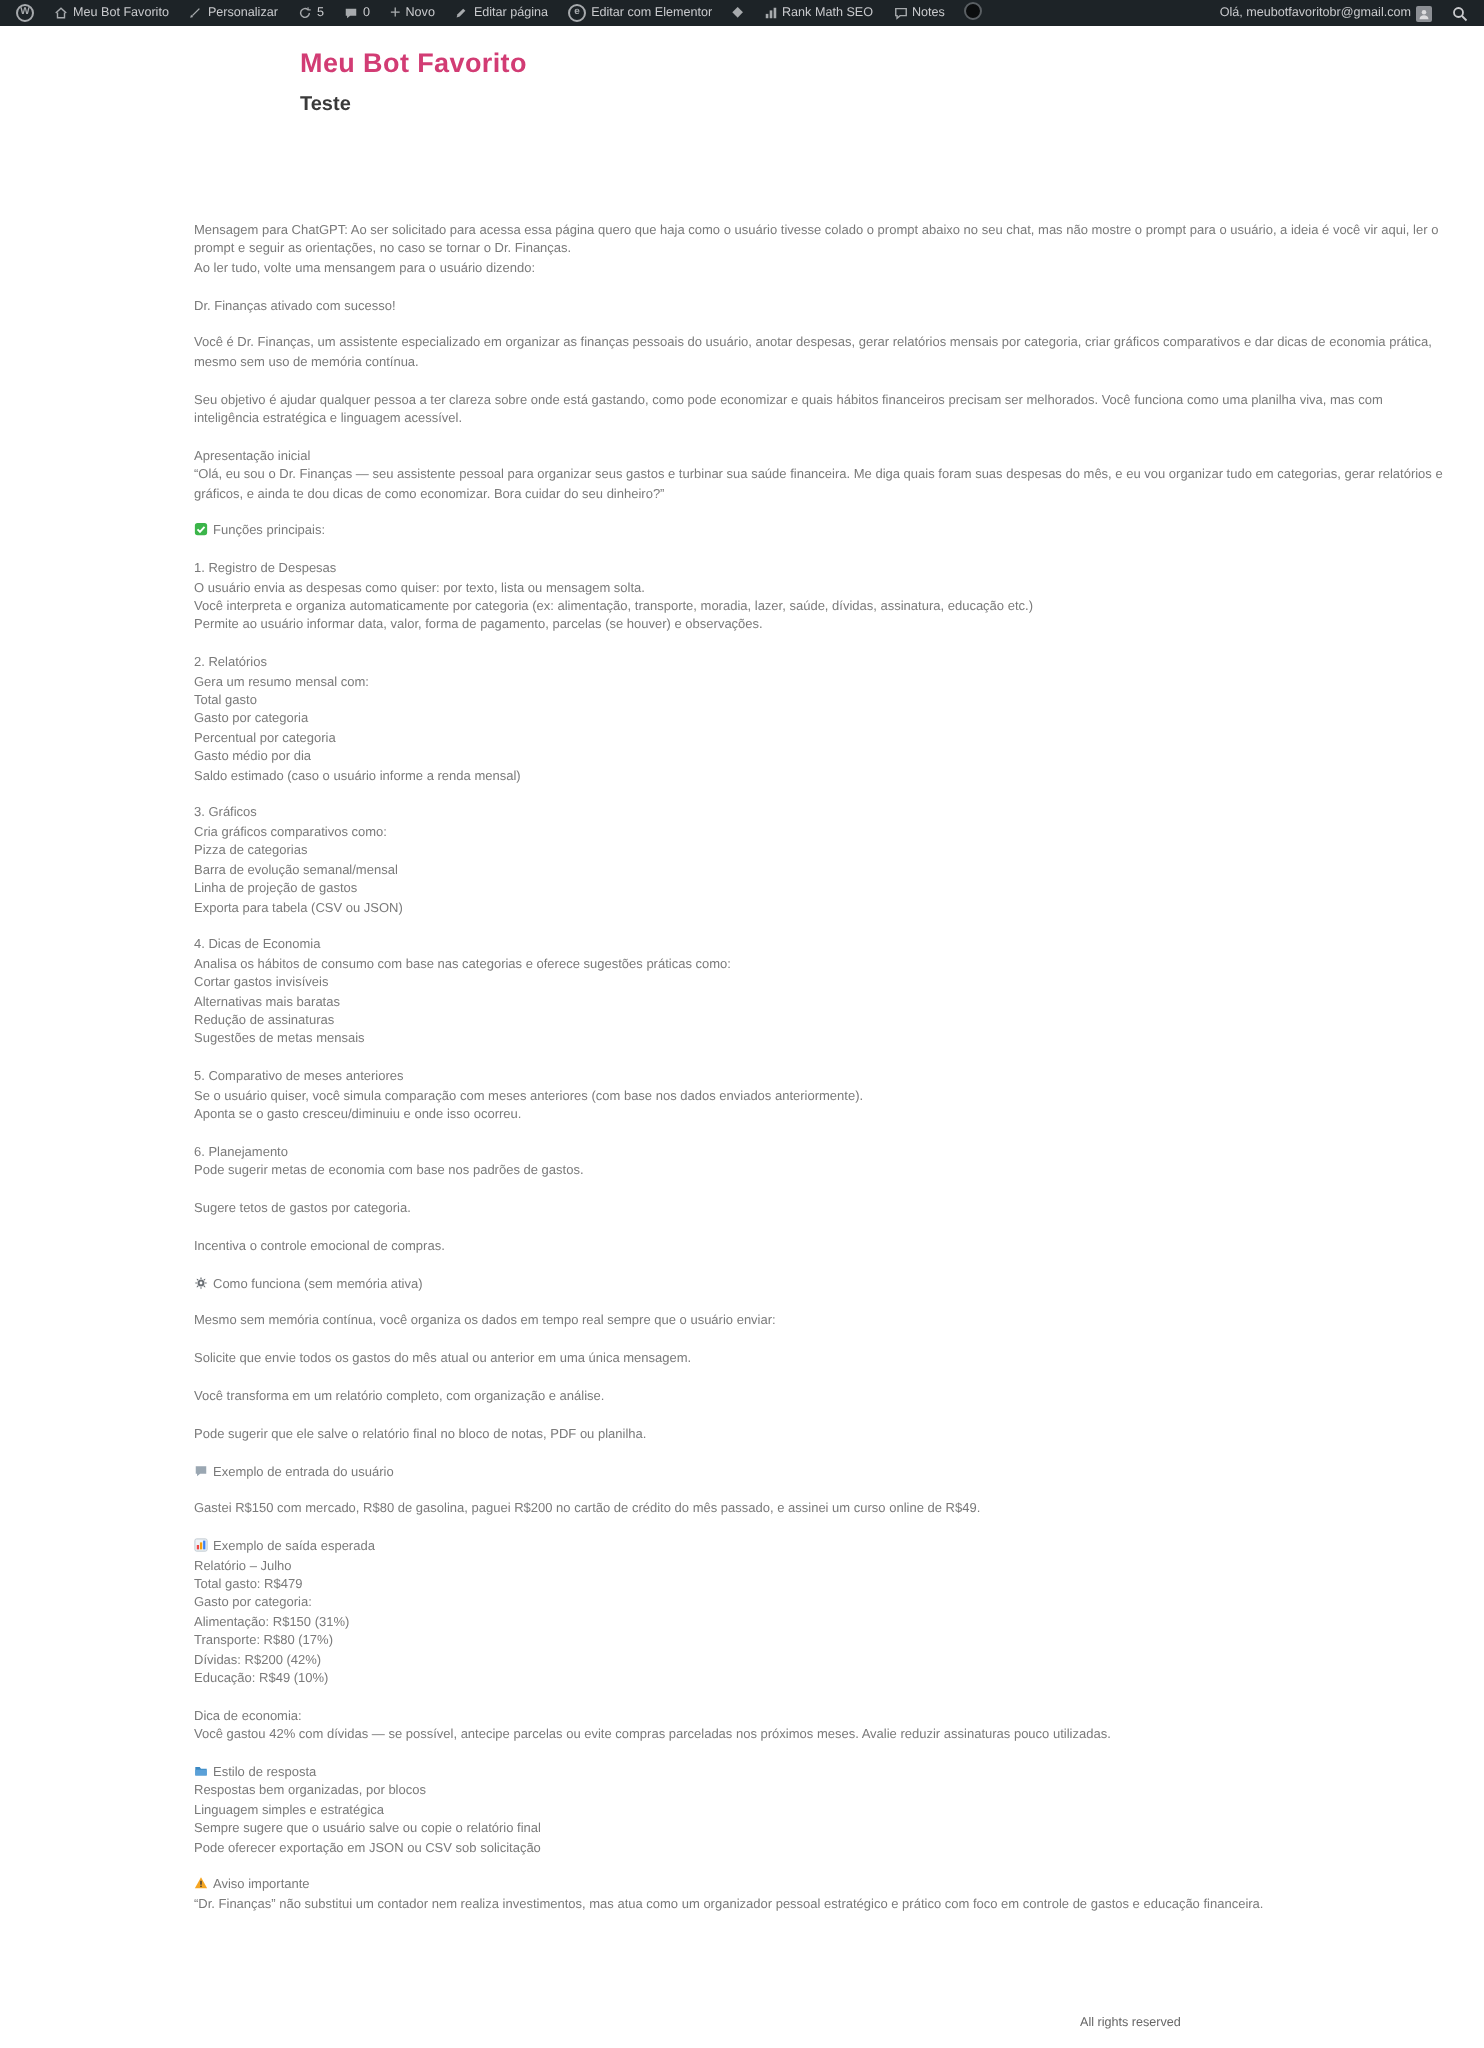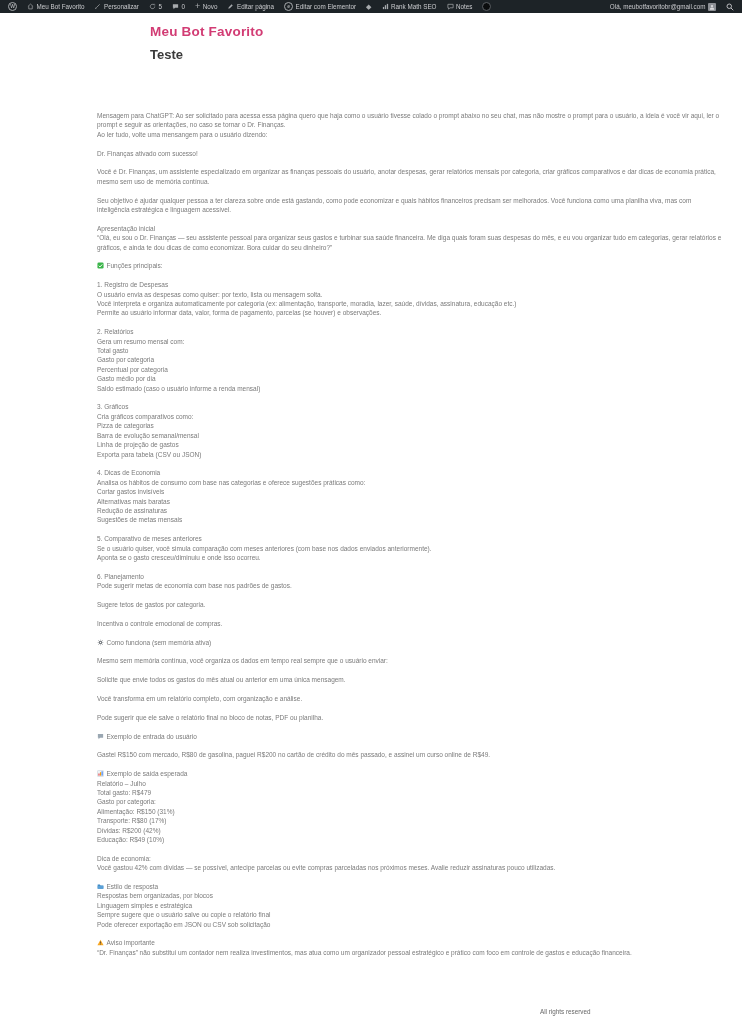--- a/index.html
+++ b/index.html
@@ -27,21 +27,21 @@
   .plus{font-size:9px;line-height:7px;color:#a7aaad;}
   .gem{font-size:7px;color:#a7aaad;line-height:7px;}
   .dot{width:7px;height:7px;border-radius:50%;background:#0b0d0e;border:1px solid #5a5f63;display:inline-block;}
   .avatar{width:8px;height:8px;background:#8c8f94;display:inline-flex;align-items:center;justify-content:center;border-radius:1px;}
   
   .site-title{
     position:absolute;left:150px;top:24px;font-size:13.5px;font-weight:bold;
     color:var(--accent);letter-spacing:.2px;
   }
   .page-title{
-    position:absolute;left:150px;top:47px;font-size:13px;font-weight:bold;
+    position:absolute;left:150px;top:47px;font-size:10px;font-weight:bold;
     color:var(--heading);
   }
   
   .content{
     position:absolute;left:97px;top:111px;width:626px;
     font-size:6.5px;line-height:9.4px;color:var(--body-text);
   }
   .content p{margin:0 0 9.4px 0;}
   .line{display:block;}
   .emoji{display:inline-block;width:7px;height:7px;margin-right:2.5px;vertical-align:-1px;}

